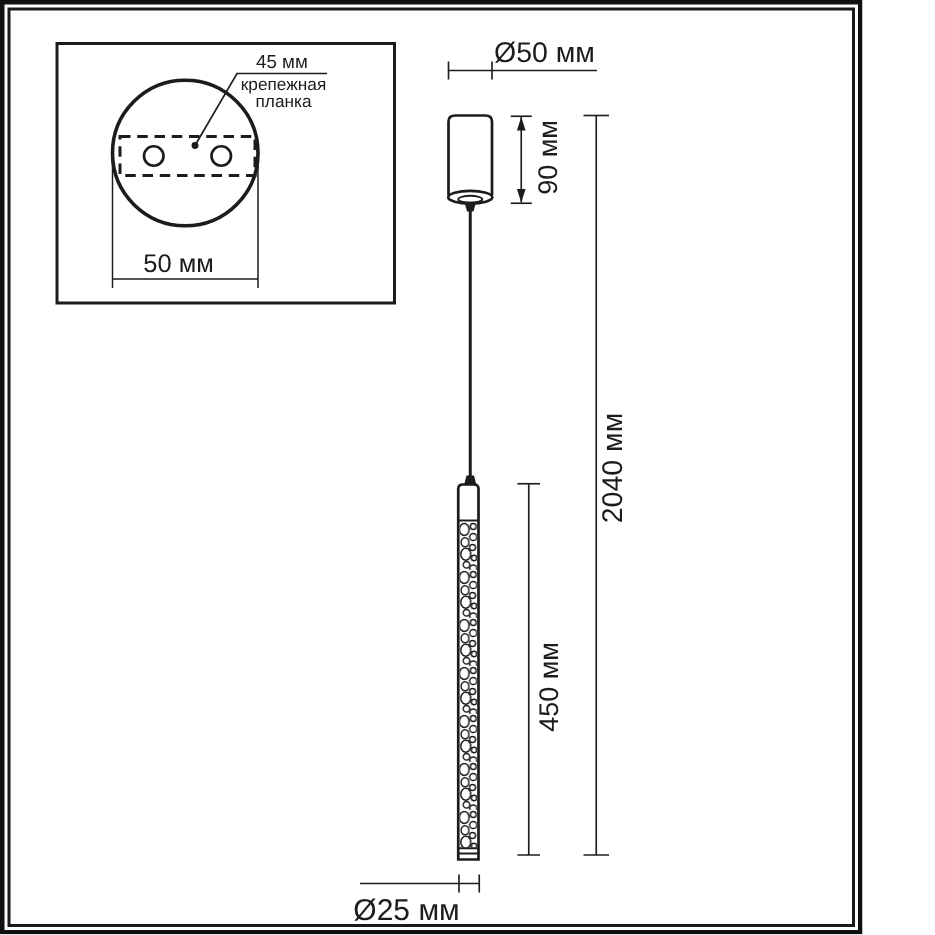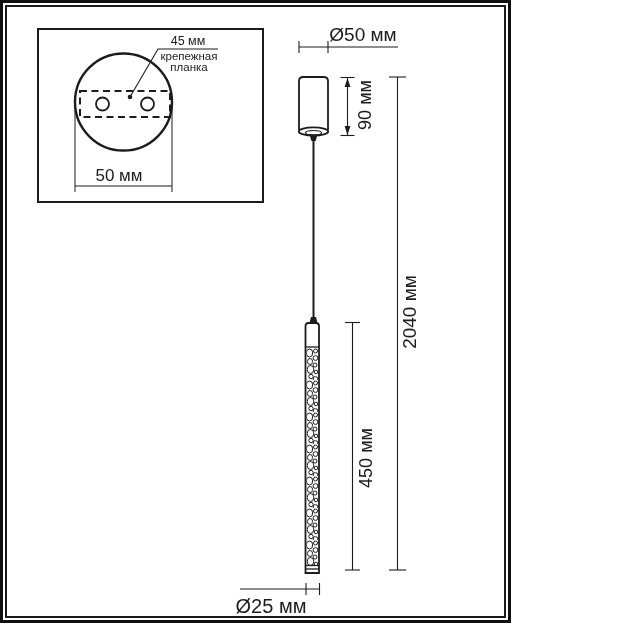--- a/index.html
+++ b/index.html
@@ -1,17 +1,17 @@
 <!DOCTYPE html>
 <html><head>
 <meta charset="utf-8">
 <style>
   html, body { margin:0; padding:0; background:#ffffff; }
   .stage {
-    position:relative; width:511px; height:623px; background:#ffffff;
+    position:relative; width:575px; height:623px; background:#ffffff;
     font-family:"Liberation Sans","DejaVu Sans",sans-serif; overflow:hidden;
   }
   .frame-outer { position:absolute; inset:0; border:3px solid #101010; pointer-events:none; }
   .frame-inner { position:absolute; inset:5px; border:2px solid #1a1a1a; pointer-events:none; }
   svg { position:absolute; left:0; top:0; }
   svg text {
     fill:#1c1c1c;
     font-family:"Liberation Sans","DejaVu Sans",sans-serif;
   }
   .ln  { stroke:#1c1c1c; fill:none; }

